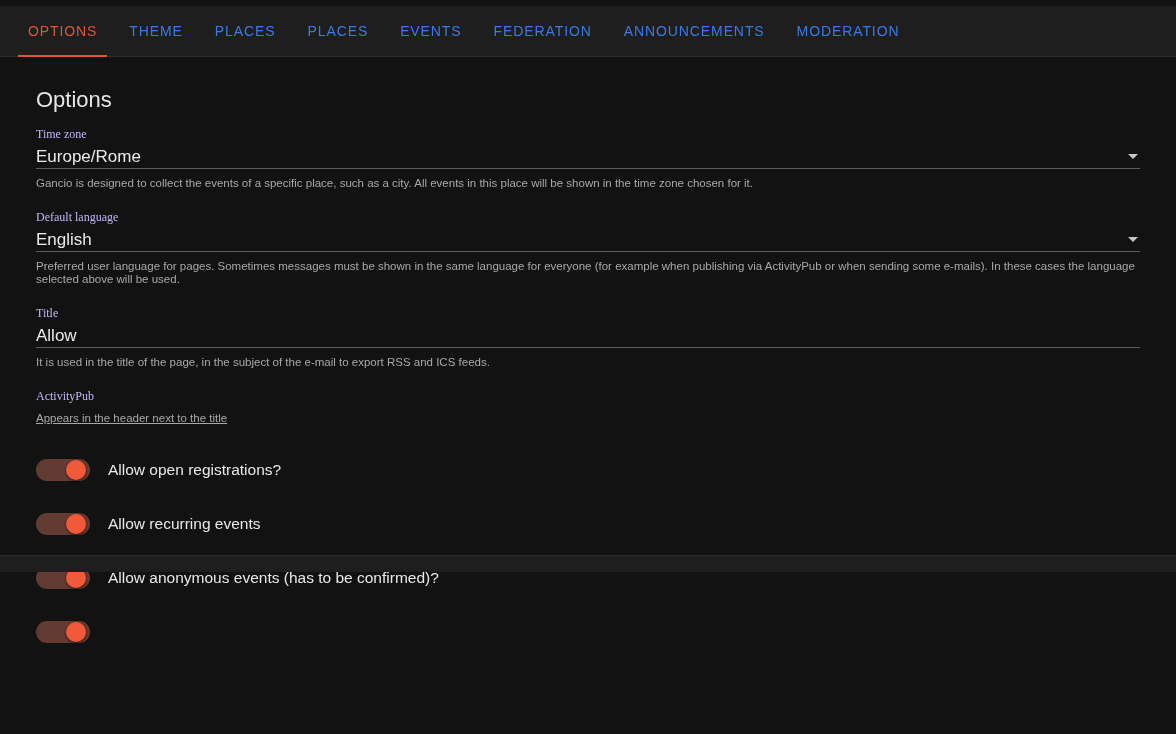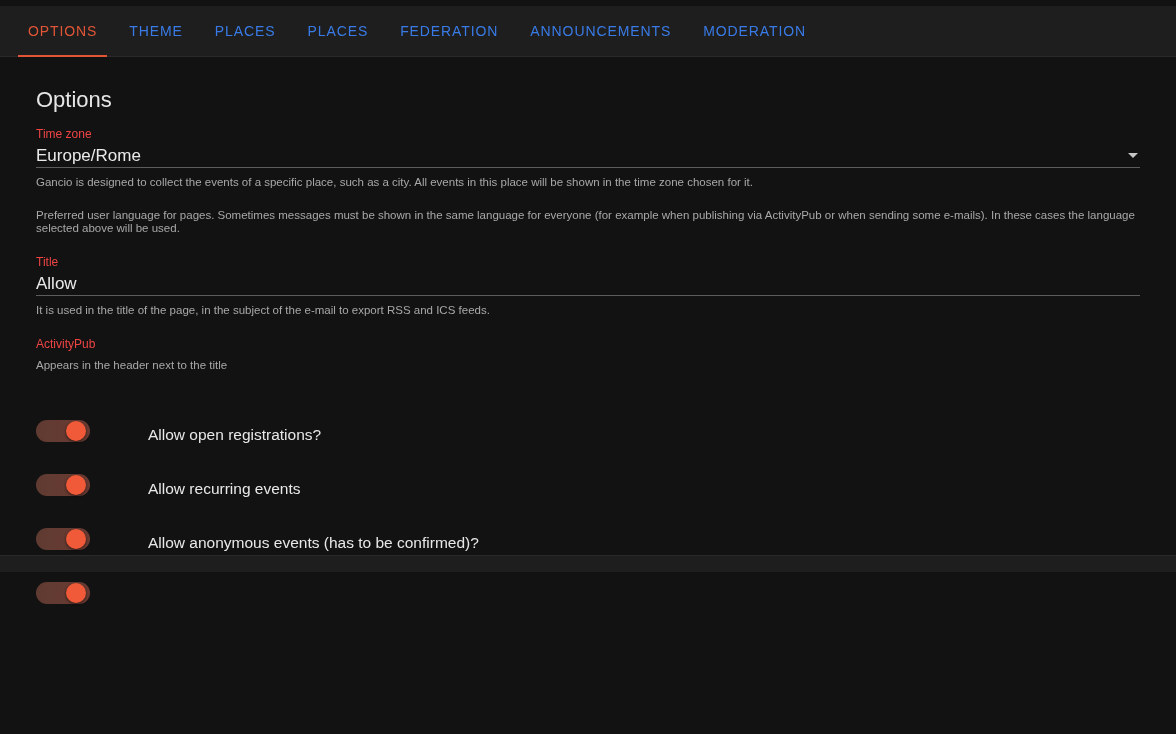--- a/index.html
+++ b/index.html
@@ -67,23 +67,24 @@
   .page-title {
     color: #e6e6e6;
     font-size: 22px;
     font-weight: 400;
     margin: 30px 0 14px 0;
   }
   .field {
     margin-bottom: 4px;
   }
   .field-label {
-    color: #ef4444;
+    color: #c4b5fd;
     font-size: 12px;
     margin-bottom: 4px;
+    font-family: Liberation Serif, serif;
   }
   .field-control {
     position: relative;
     border-bottom: 1px solid #5c5c5c;
   }
   .field-value {
     color: #eaeaea;
     font-size: 17px;
     line-height: 22px;
     background: transparent;
@@ -104,26 +105,25 @@
     border-top: 5px solid #c6c6c6;
   }
   .hint {
     color: #a8a8a8;
     font-size: 11.5px;
     line-height: 13px;
     margin-top: 8px;
     margin-bottom: 20px;
     max-width: 1110px;
   }
-  .hint.tight { margin-bottom: 18px; }
+  .hint.tight { margin-bottom: 18px; text-decoration: underline; }
   .toggle-row {
     display: flex;
-    align-items: flex-end;
+    align-items: center;
     height: 54px;
-    gap: 40px;
   }
   .switch {
     position: relative;
     width: 54px;
     height: 26px;
     flex: 0 0 auto;
     margin-right: 18px;
     cursor: pointer;
   }
   .switch .track {
@@ -174,20 +174,23 @@
     <div class="tab">
         <span>THEME</span>
       </div>
     <div class="tab">
         <span>PLACES</span>
       </div>
     <div class="tab">
         <span>PLACES</span>
       </div>
     <div class="tab">
+        <span>EVENTS</span>
+      </div>
+    <div class="tab">
         <span>FEDERATION</span>
       </div>
     <div class="tab">
         <span>ANNOUNCEMENTS</span>
       </div>
     <div class="tab">
         <span>MODERATION</span>
       </div>
   </div>
 
@@ -197,20 +200,27 @@
 
     <div class="field">
       <div class="field-label">Time zone</div>
       <div class="field-control">
         <div class="field-value">Europe/Rome</div>
         <span class="caret"></span>
       </div>
     </div>
     <div class="hint">Gancio is designed to collect the events of a specific place, such as a city. All events in this place will be shown in the time zone chosen for it.</div>
 
+    <div class="field">
+      <div class="field-label">Default language</div>
+      <div class="field-control">
+        <div class="field-value">English</div>
+        <span class="caret"></span>
+      </div>
+    </div>
     <div class="hint">Preferred user language for pages. Sometimes messages must be shown in the same language for everyone (for example when publishing via ActivityPub or when sending some e-mails). In these cases the language selected above will be used.</div>
 
     <div class="field">
       <div class="field-label">Title</div>
       <div class="field-control">
         <div class="field-value">Allow</div>
       </div>
     </div>
     <div class="hint">It is used in the title of the page, in the subject of the e-mail to export RSS and ICS feeds.</div>
 

